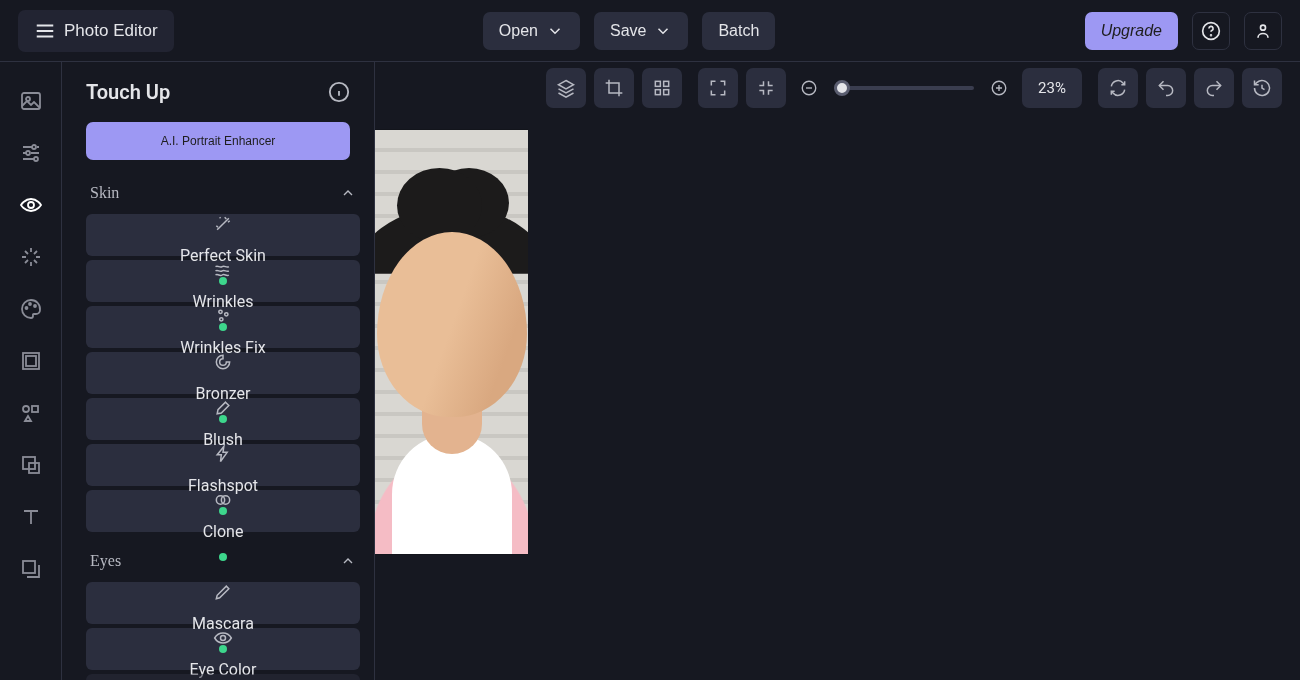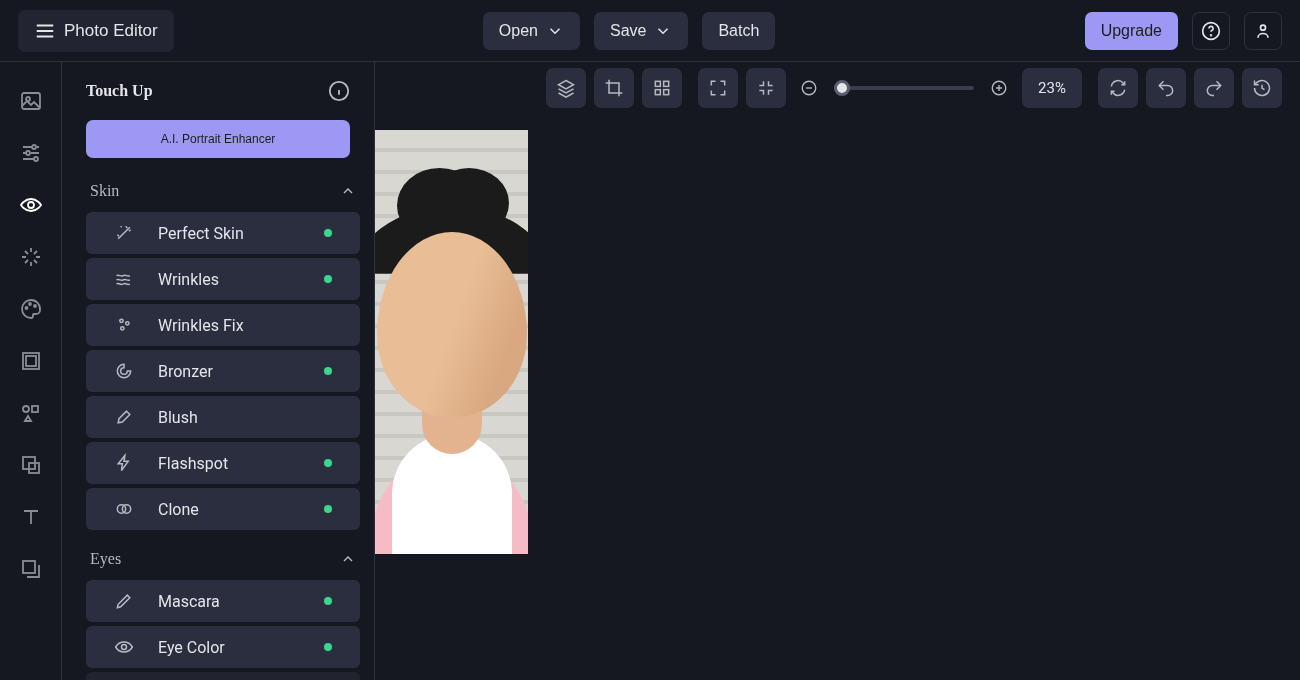--- a/index.html
+++ b/index.html
@@ -55,20 +55,21 @@
     font-size: 17px;
     background: #222432;
   }
   .btn svg { width: 18px; height: 18px; }
   .btn.brand svg { width: 22px; height: 22px; }
   .spacer { flex: 1; }
   .btn.accent {
     background: var(--accent);
     color: var(--accent-text);
     font-weight: 500;
+    font-style: italic;
   }
   .icon-btn {
     width: 38px;
     height: 38px;
     border-radius: 7px;
     border: 1px solid var(--border);
     background: transparent;
     color: var(--text);
     display: flex;
     align-items: center;
@@ -113,23 +114,22 @@
     min-height: 0;
   }
   .panel-header {
     display: flex;
     align-items: center;
     justify-content: space-between;
     padding-right: 24px;
     margin-bottom: 18px;
   }
   .panel-title {
-    font-size: 16px;
+    font-size: 20px;
     font-weight: 600;
-    font-family: Liberation Serif, serif;
   }
   .enhancer-btn {
     margin-right: 24px;
     background: var(--accent);
     color: var(--accent-text);
     border: none;
     border-radius: 7px;
     height: 38px;
     font-size: 12px;
     font-weight: 400;
@@ -151,28 +151,29 @@
     color: var(--text-dim);
     font-size: 16px;
     padding: 8px 4px;
     cursor: pointer;
     font-family: Liberation Serif, serif;
   }
   .group-header svg { width: 16px; height: 16px; }
   .tool-item {
     display: flex;
     align-items: center;
-    gap: 24px;
+    gap: 12px;
     background: var(--bg-item);
     border-radius: 6px;
     height: 42px;
-    padding: 0 28px;
+    padding: 0 20px;
     margin: 4px 0;
     font-size: 16px;
     cursor: pointer;
+    flex-direction: column;
   }
   .tool-item svg { width: 20px; height: 20px; flex: none; color: var(--text-dim); }
   .tool-item .label { flex: 1; color: var(--text); }
   .dot { width: 8px; height: 8px; border-radius: 50%; background: var(--green-dot); flex: none; }
 
   .canvas-area {
     flex: 1;
     display: flex;
     flex-direction: row;
     min-width: 0;

